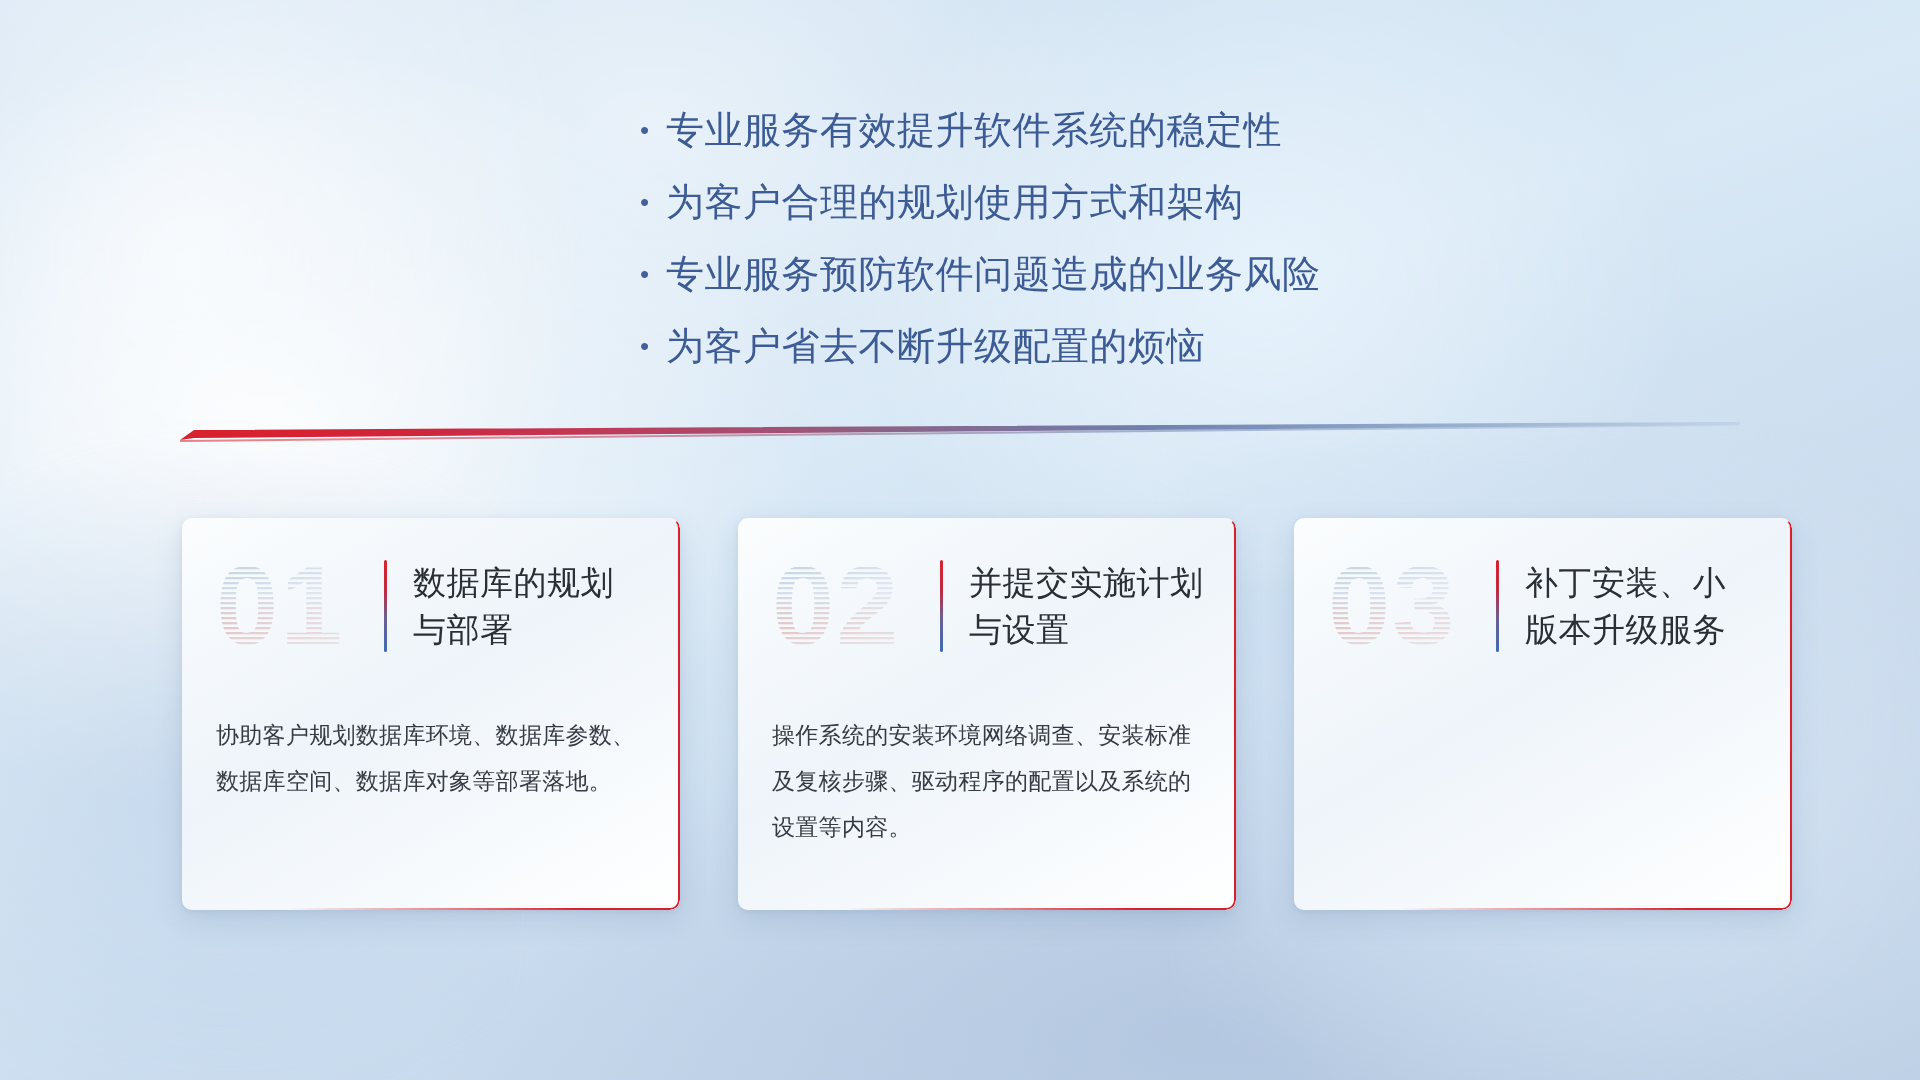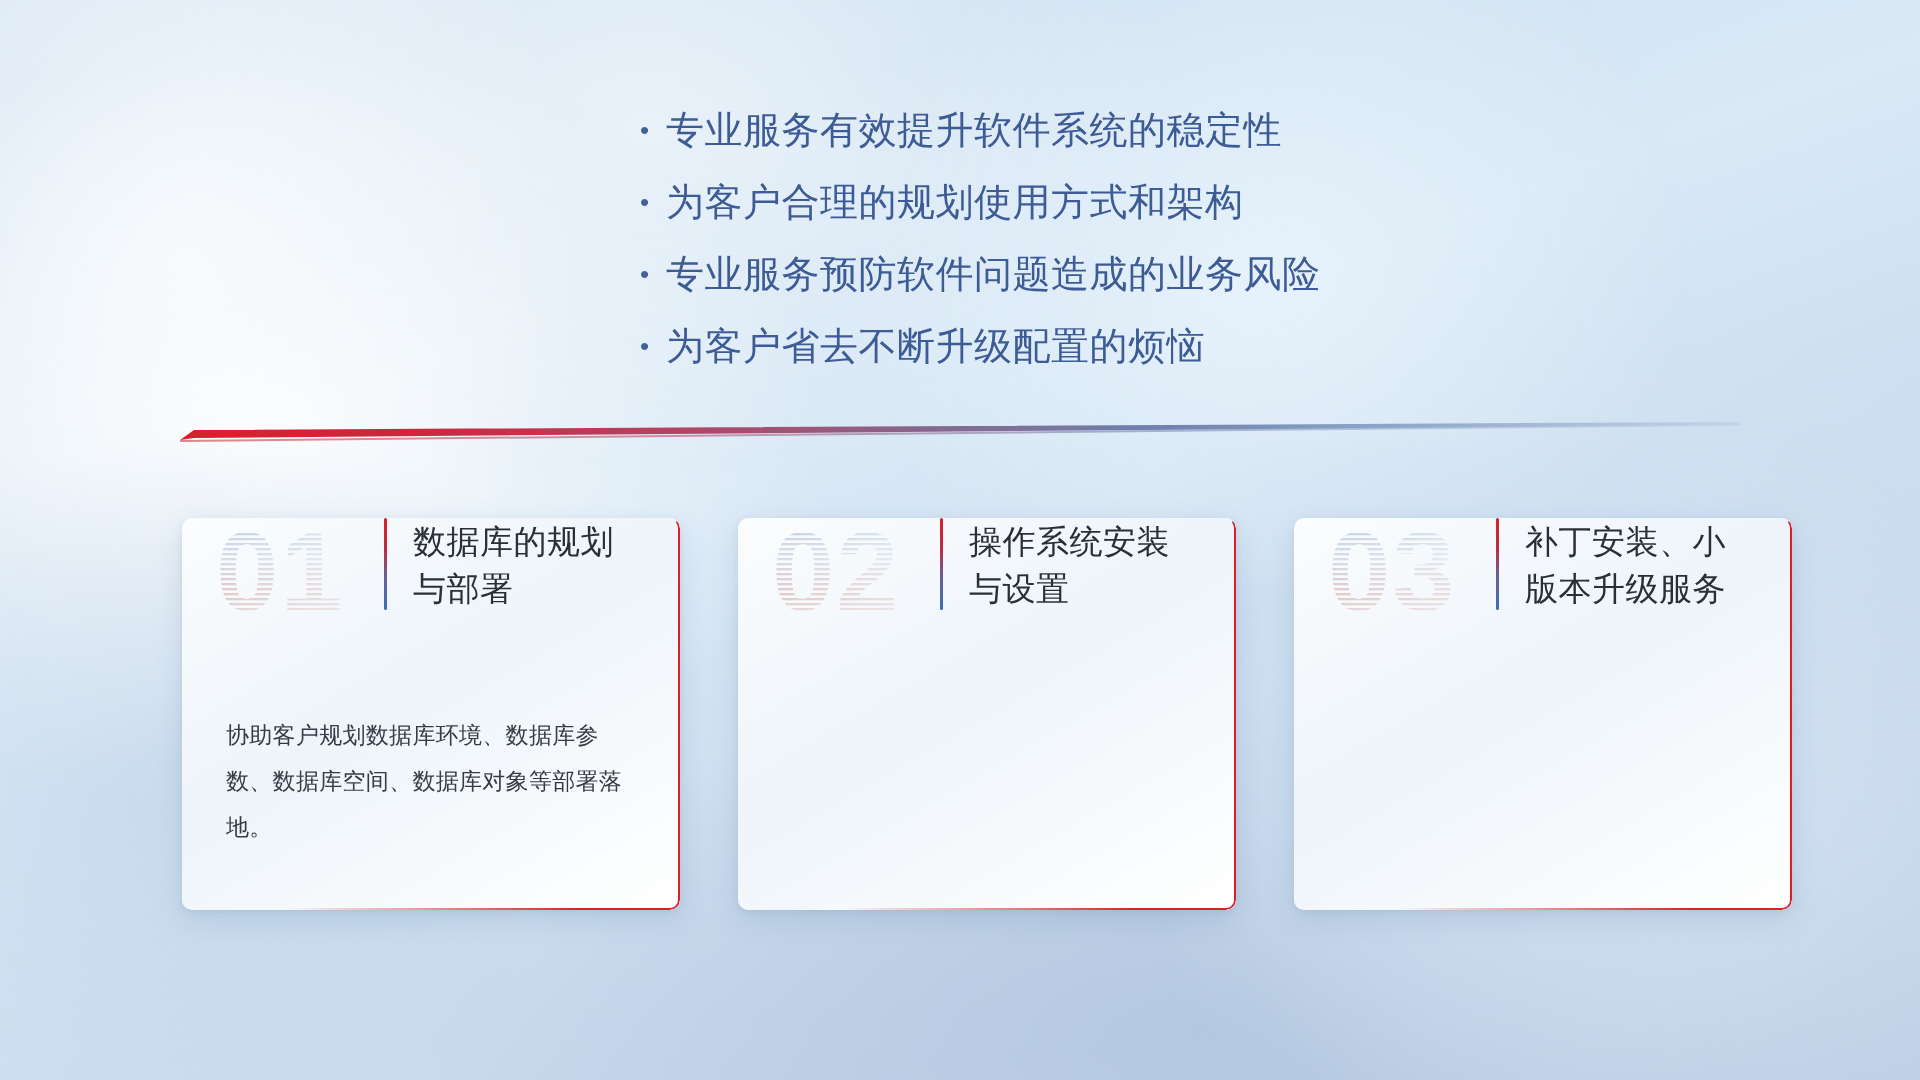--- a/index.html
+++ b/index.html
@@ -78,37 +78,37 @@
     position:absolute;inset:0;border-radius:10px;pointer-events:none;
     border-right:2.5px solid #d81f2a;
     border-bottom:2.5px solid #d81f2a;
     border-top:2.5px solid transparent;
     border-left:2.5px solid transparent;
     -webkit-mask-image:linear-gradient(225deg, #000 0%, #000 55%, rgba(0,0,0,0) 88%);
     mask-image:linear-gradient(225deg, #000 0%, #000 55%, rgba(0,0,0,0) 88%);
   }
   .card-top{
     position:relative;height:176px;
-    display:flex;align-items:flex-start;padding:0 0 0 34px;
+    display:flex;align-items:center;padding:0 0 0 34px;
   }
   .ghost-num{
     position:relative;width:152px;height:108px;flex:0 0 152px;
     margin-right:4px;
   }
   .ghost-num svg{display:block;}
   .vbar{
     width:3px;height:92px;flex:0 0 3px;margin:0 26px 0 12px;
     background:linear-gradient(180deg,#d8212c 0%, #c02a40 34%, #6b5f8e 62%, #3f6bb5 100%);
     border-radius:2px;
   }
   .card-title{
     font-size:33px;line-height:47px;color:#2a2f36;font-weight:400;letter-spacing:.5px;
   }
   .card-desc{
-    padding:0 40px 0 44px;margin-top:18px;
+    padding:0 40px 0 34px;margin-top:18px;
     font-size:23px;line-height:46px;color:#363b43;letter-spacing:.3px;
   }
 </style>
 </head>
 <body>
 
 <div class="slide">
 
   <div class="glow-a"></div>
   <div class="glow-b"></div>
@@ -226,24 +226,25 @@
             </defs>
             <g mask="url(#fmask2)">
               <g mask="url(#stripemask2)">
                 <text x="0" y="92" font-family="'Liberation Sans',sans-serif" font-size="112" font-weight="700" fill="url(#gn2)" letter-spacing="2">02</text>
               </g>
             </g>
           </svg>
         </div>
         <div class="vbar"></div>
         <div class="card-title">
-          <div>操作系统安装</div>
+          <div>并提交实施计划</div>
           <div>与设置</div>
         </div>
       </div>
+      <div class="card-desc">操作系统的安装环境网络调查、安装标准及复核步骤、驱动程序的配置以及系统的设置等内容。</div>
     </div>
 
     <div class="card">
       <div class="card-accent"></div>
       <div class="card-top">
         <div class="ghost-num">
           <svg width="152" height="108" viewBox="0 0 152 108">
             <defs>
               <linearGradient id="gn3" x1="0" y1="0" x2="0" y2="1">
                 <stop offset="0%" stop-color="#9fb6cf" stop-opacity=".78"></stop>

